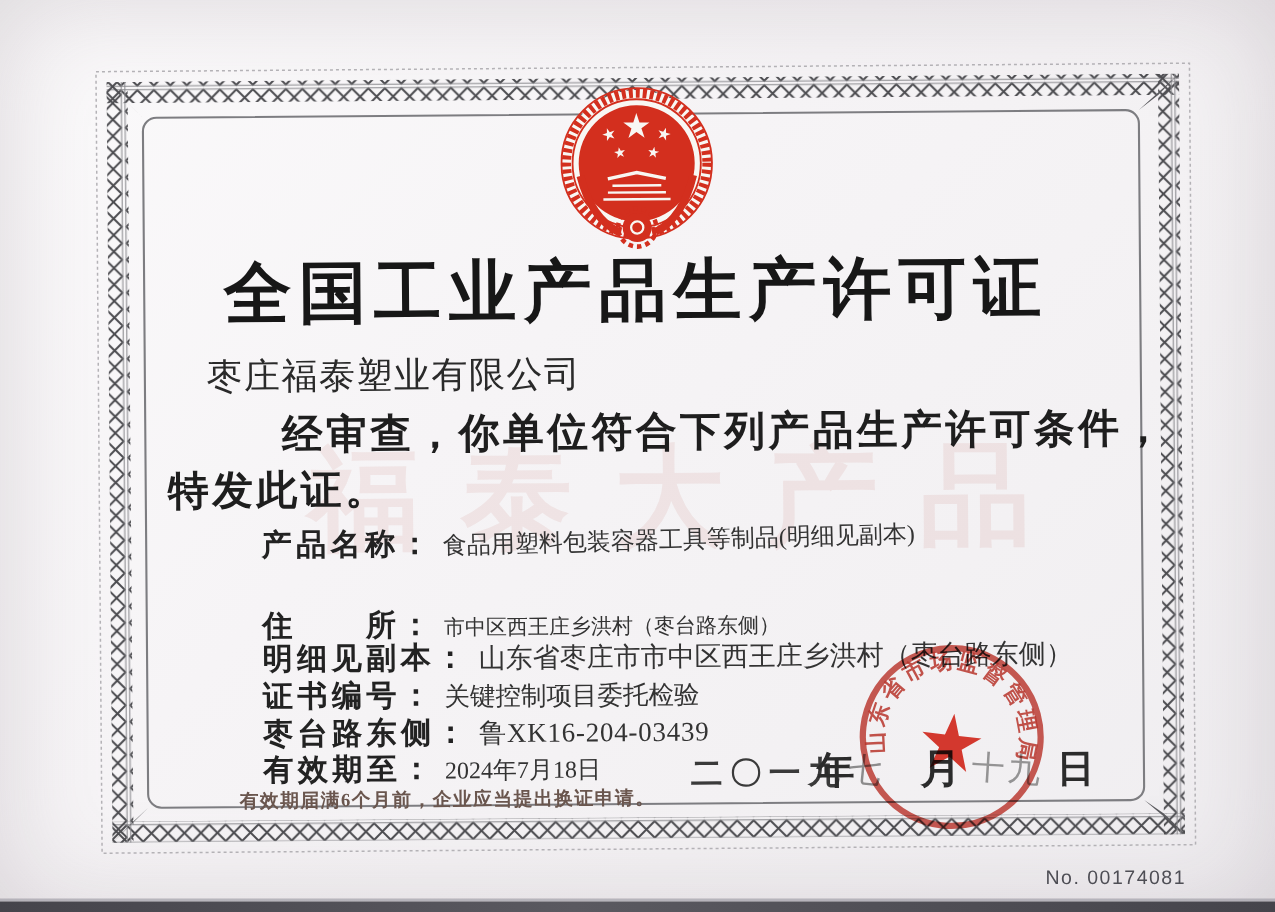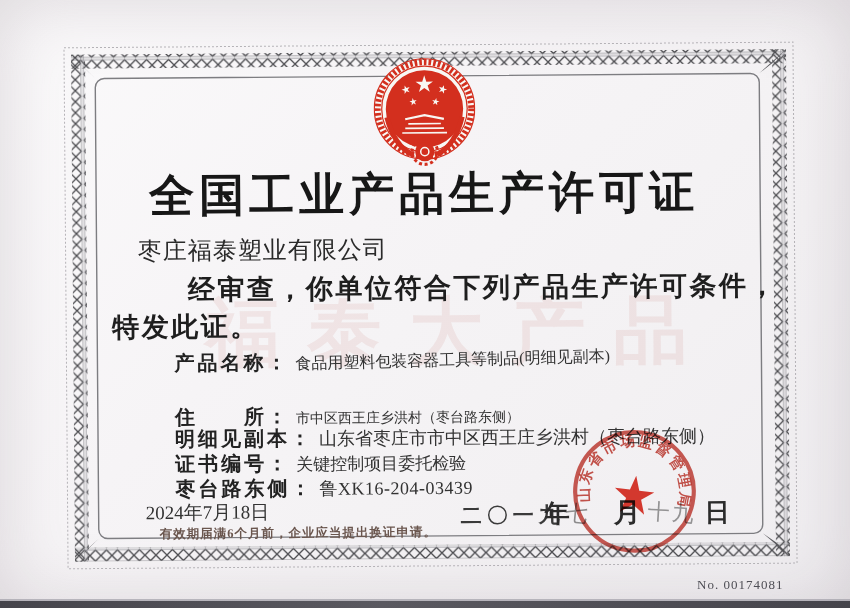--- a/index.html
+++ b/index.html
@@ -26,31 +26,31 @@
   }
   .fields{position:absolute;left:138px;top:348px;width:640px;}
   .frow{position:absolute;display:flex;align-items:baseline;white-space:nowrap;}
   .flabel{font-size:20px;font-weight:bold;letter-spacing:3px;color:#222;margin-left:36px;}
   .fvalue{margin-left:6px;color:#333;}
   .r0{top:0;}   .r0 .fvalue{font-size:16px;transform:rotate(-1deg);transform-origin:left bottom;display:inline-block;}
   .r1{top:54px;} .r1 .fvalue{font-size:14px;}
   .r2{top:76px;} .r2 .fvalue{font-size:18px;}
   .r3{top:101px;} .r3 .fvalue{font-size:17px;}
   .r4{top:126px;} .r4 .fvalue{font-size:18px;letter-spacing:.5px;font-family:"Liberation Serif","DejaVu Serif",serif;}
-  .r5{top:150px;} .r5 .fvalue{font-size:19px;}
+  .r5{top:150px;} .r5 .fvalue{font-size:16px;}
   .dateline{position:absolute;top:498px;left:0;width:100%;height:34px;color:#2b2b2b;}
   .d-year{position:absolute;left:443px;top:4px;font-size:21px;font-weight:bold;letter-spacing:5px;color:#3a3a3a;margin-left:16px;}
   .d-unit-y{position:absolute;left:543px;top:0;font-size:25px;font-weight:bold;}
   .d-month-hand{position:absolute;left:564px;top:2px;font-size:22px;color:#555;opacity:.65;transform:rotate(6deg);}
   .d-unit-m{position:absolute;left:612px;top:-2px;font-size:27px;font-weight:bold;}
   .d-day-hand{position:absolute;left:646px;top:2px;font-size:22px;color:#555;opacity:.6;transform:rotate(4deg);letter-spacing:2px;}
   .d-unit-d{position:absolute;left:703px;top:0;font-size:25px;font-weight:bold;}
   .seal{position:absolute;left:555px;top:415px;width:156px;height:156px;mix-blend-mode:multiply;transform:rotate(7deg);}
   .note{position:absolute;left:158px;top:524px;font-size:12.5px;font-weight:bold;letter-spacing:1px;color:#6a564e;}
-  .serial{position:absolute;left:697px;top:577px;font-family:Liberation Serif, serif;font-size:13px;letter-spacing:1px;color:#4e4e55;}
+  .serial{position:absolute;left:697px;top:577px;font-family:Liberation Sans, sans-serif;font-size:13px;letter-spacing:1px;color:#4e4e55;}
   .photo-edge-line{position:absolute;left:0;right:0;bottom:7px;height:2px;background:rgba(150,148,158,.6);}
   .photo-edge{position:absolute;left:0;right:0;bottom:0;height:7px;background:linear-gradient(90deg,#45444b 0%,#5a5960 45%,#45444b 100%);}
 </style>
 </head>
 <body>
 
 <div class="photo">
   <div class="cert-content">
 
     <svg class="frame-svg" width="850" height="608" aria-hidden="true">
@@ -119,20 +119,21 @@
       </div>
       <div class="frow r3">
         <span class="flabel">证书编号：</span>
         <span class="fvalue">关键控制项目委托检验</span>
       </div>
       <div class="frow r4">
         <span class="flabel">枣台路东侧：</span>
         <span class="fvalue">鲁XK16-204-03439</span>
       </div>
       <div class="frow r5">
+        <span class="flabel">有效期至：</span>
         <span class="fvalue">2024年7月18日</span>
       </div>
     </div>
 
     <div class="dateline">
       <span class="d-year">二〇一九</span>
       <span class="d-unit-y">年</span>
       <span class="d-month-hand">七</span>
       <span class="d-unit-m">月</span>
       <span class="d-day-hand">十九</span>

